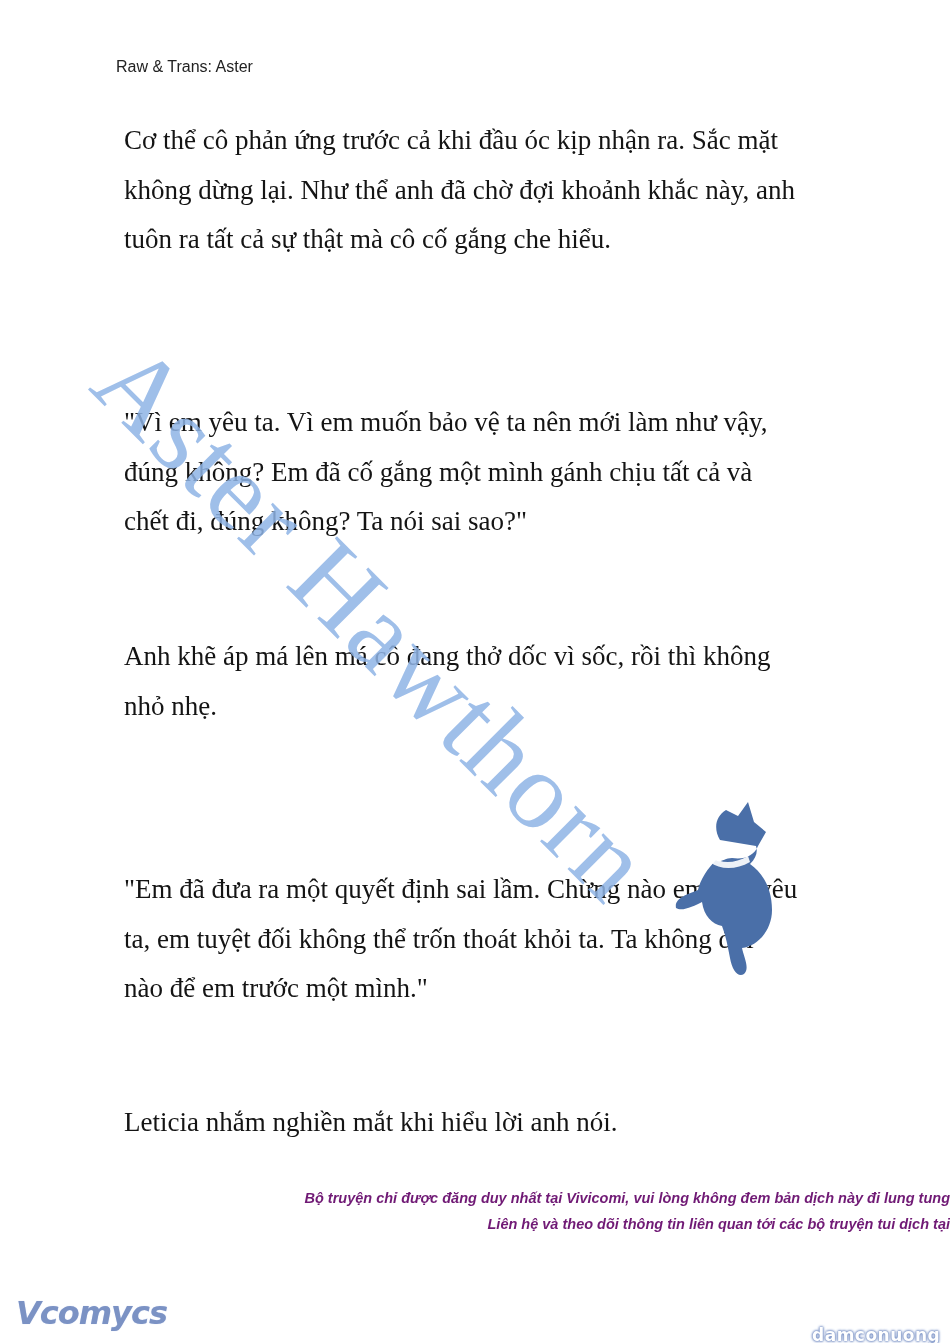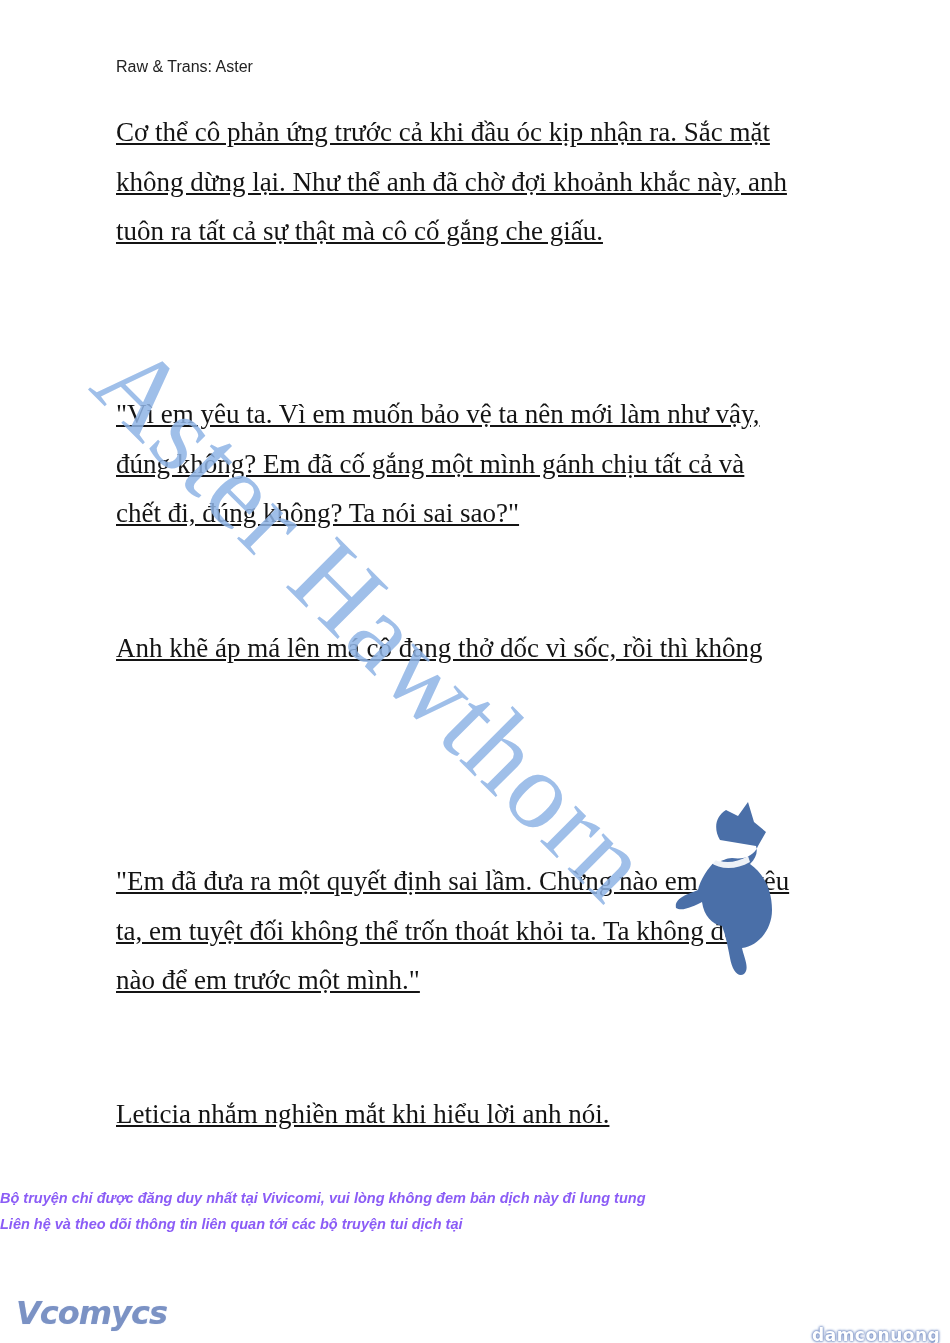--- a/index.html
+++ b/index.html
@@ -7,43 +7,42 @@
       width: 950px; height: 1343px; background: #ffffff;
       position: relative; overflow: hidden;
       font-family: "Liberation Serif", serif; color: #111111;
     }
     .header {
       position: absolute; left: 116px; top: 58px;
       font-family: "Liberation Sans", sans-serif; font-size: 16px; color: #222; text-align: center;
     }
     .para {
       position: absolute; left: 116px; width: 740px;
-      font-size: 27px; line-height: 49.5px; margin: 0; color: #141414;
+      font-size: 27px; line-height: 49.5px; margin: 8px; color: #141414;
       white-space: nowrap;
-      text-decoration: underline;
     }
     .para span { display: block; }
     .p1 { top: 108px; }
     .p2 { top: 390px; }
     .p3 { top: 624px; }
     .p4 { top: 857px; }
     .p5 { top: 1090px; }
     .watermark {
       position: absolute; left: 100px; top: 560px;
       font-family: "Liberation Serif", serif; font-size: 110px;
       color: #8fb4e6; opacity: 0.85; white-space: nowrap;
       transform: rotate(45deg); transform-origin: 0 0;
       pointer-events: none; letter-spacing: 2px;
       left: 158px; top: 318px;
     }
     .cat { position: absolute; left: 668px; top: 798px; width: 120px; height: 185px; }
     .footer-note {
       position: absolute; left: 0; width: 950px; top: 1186px;
-      text-align: left; font-family: "Liberation Sans", sans-serif;
-      font-style: italic; font-weight: bold; font-size: 14.5px; color: #8b5cf6;
+      text-align: right; font-family: "Liberation Sans", sans-serif;
+      font-style: italic; font-weight: bold; font-size: 14.5px; color: #701a75;
       line-height: 25.5px;
     }
     .footer-note span { display: block; }
     .logo-left {
       position: absolute; left: 16px; top: 1294px;
       font-family: "DejaVu Sans", sans-serif; font-style: italic; font-weight: bold;
       font-size: 32px; color: #7b92c4; letter-spacing: -1px;
       text-shadow: 0 0 1px #c7d3ee;
     }
     .logo-right {
@@ -55,31 +54,32 @@
     }
   </style>
 </head>
 <body>
 
 <div class="header">Raw &amp; Trans: Aster</div>
 
 <p class="para p1">
   <span>Cơ thể cô phản ứng trước cả khi đầu óc kịp nhận ra. Sắc mặt</span>
   <span>không dừng lại. Như thể anh đã chờ đợi khoảnh khắc này, anh</span>
-  <span>tuôn ra tất cả sự thật mà cô cố gắng che giấu.</span>
+  <span>tuôn ra tất cả sự thật mà cô cố gắng che hiểu.</span>
 </p>
 
 <p class="para p2">
   <span>"Vì em yêu ta. Vì em muốn bảo vệ ta nên mới làm như vậy,</span>
   <span>đúng không? Em đã cố gắng một mình gánh chịu tất cả và</span>
   <span>chết đi, đúng không? Ta nói sai sao?"</span>
 </p>
 
 <p class="para p3">
   <span>Anh khẽ áp má lên má cô đang thở dốc vì sốc, rồi thì không</span>
+  <span>nhỏ nhẹ.</span>
 </p>
 
 <p class="para p4">
   <span>"Em đã đưa ra một quyết định sai lầm. Chừng nào em còn yêu</span>
   <span>ta, em tuyệt đối không thể trốn thoát khỏi ta. Ta không đời</span>
   <span>nào để em trước một mình."</span>
 </p>
 
 <p class="para p5">
   <span>Leticia nhắm nghiền mắt khi hiểu lời anh nói.</span>

